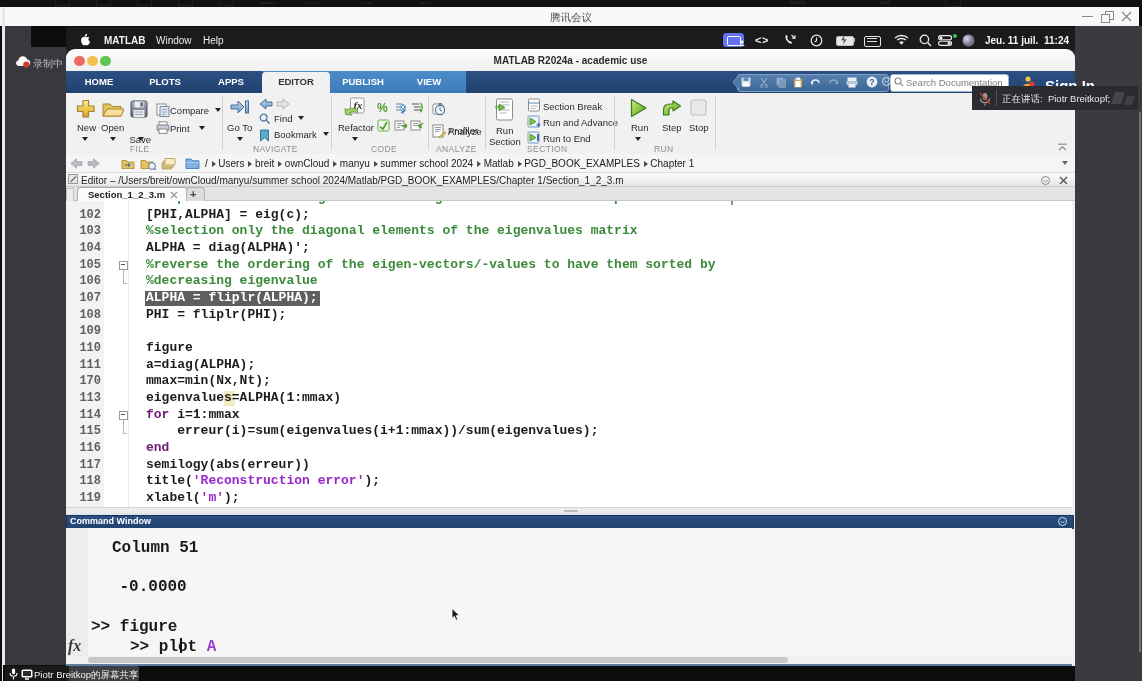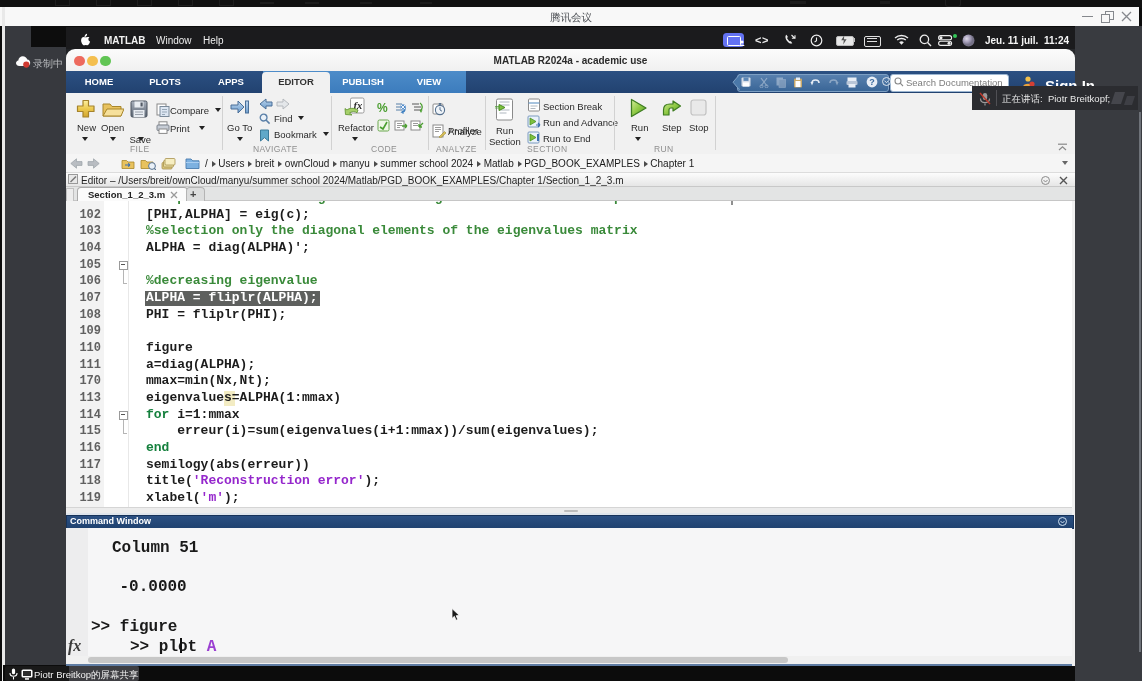--- a/index.html
+++ b/index.html
@@ -3,21 +3,21 @@
 <meta charset="utf-8">
 <style>
   html,body{margin:0;padding:0;}
   body{width:1142px;height:681px;background:#0c0c0c;overflow:hidden;position:relative;
        font-family:"Liberation Sans", sans-serif;}
   .abs{position:absolute;}
   .mono{font-family:"Liberation Mono", monospace;}
   .codeline{position:absolute;left:146px;font:bold 13px/16.65px "Liberation Mono",monospace;white-space:pre;color:#1c1c1c;}
   .lnum{position:absolute;width:28px;text-align:right;font:bold 12px/16.65px "Liberation Mono",monospace;color:#606060;}
   .cm{color:#3a8a3a;}
-  .kw{color:#15803d;}
+  .kw{color:#701a75;}
   .st{color:#9527cc;}
   .glabel{position:absolute;font-size:8.5px;color:#8f8f8f;letter-spacing:0.4px;}
   .btxt{position:absolute;font-size:9.5px;color:#2a2a2a;}
   .dropdown{position:absolute;width:0;height:0;border-left:3.5px solid transparent;border-right:3.5px solid transparent;border-top:4px solid #222;}
   .sep{position:absolute;width:1px;background:#d2d2d2;top:96px;height:54px;}
   .bsep{display:inline-block;width:0;height:0;border-top:3.2px solid transparent;border-bottom:3.2px solid transparent;border-left:4px solid #4a4a4a;margin:0 2.5px 0 4px;}
 </style>
 </head>
 <body>
 
@@ -487,20 +487,21 @@
   <div class="abs" style="left:53px;top:210.4px;width:7px;height:7px;background:#fff;border:1px solid #9a9a9a;"></div>
   <div class="abs" style="left:54.5px;top:213.4px;width:4px;height:1px;background:#555;"></div>
   <div class="abs" style="left:56.5px;top:219.4px;width:1px;height:14px;background:#b5b5b5;"></div>
   <div class="abs" style="left:56.5px;top:232.4px;width:4px;height:1px;background:#b5b5b5;"></div>
 
   <div class="codeline cm" style="left:80px;top:-10.4px;">%computation of the eigenvectors &amp; eigenvalues of c from snapshots matrix</div>
   <div class="abs" style="left:665px;top:0;width:1.5px;height:4px;background:#8f8f8f;"></div>
   <div class="codeline" style="left:80px;top:6.3px;">[PHI,ALPHA] = eig(c);</div>
   <div class="codeline cm" style="left:80px;top:22.9px;">%selection only the diagonal elements of the eigenvalues matrix</div>
   <div class="codeline" style="left:80px;top:39.6px;">ALPHA = diag(ALPHA)';</div>
+  <div class="codeline cm" style="left:80px;top:56.2px;">%reverse the ordering of the eigen-vectors/-values to have them sorted by</div>
   <div class="codeline cm" style="left:80px;top:72.9px;">%decreasing eigenvalue</div>
   <div class="codeline" style="left:80px;top:89.5px;color:#fff;">ALPHA = fliplr(ALPHA);</div>
   <div class="codeline" style="left:80px;top:106.2px;">PHI = fliplr(PHI);</div>
   <div class="codeline" style="left:80px;top:139.5px;">figure</div>
   <div class="codeline" style="left:80px;top:156.1px;">a=diag(ALPHA);</div>
   <div class="codeline" style="left:80px;top:172.8px;">mmax=min(Nx,Nt);</div>
   <div class="codeline" style="left:80px;top:189.4px;">eigenvalues=ALPHA(1:mmax)</div>
   <div class="codeline" style="left:80px;top:206.1px;"><span class="kw">for</span> i=1:mmax</div>
   <div class="codeline" style="left:80px;top:222.7px;">    erreur(i)=sum(eigenvalues(i+1:mmax))/sum(eigenvalues);</div>
   <div class="codeline kw" style="left:80px;top:239.4px;">end</div>

